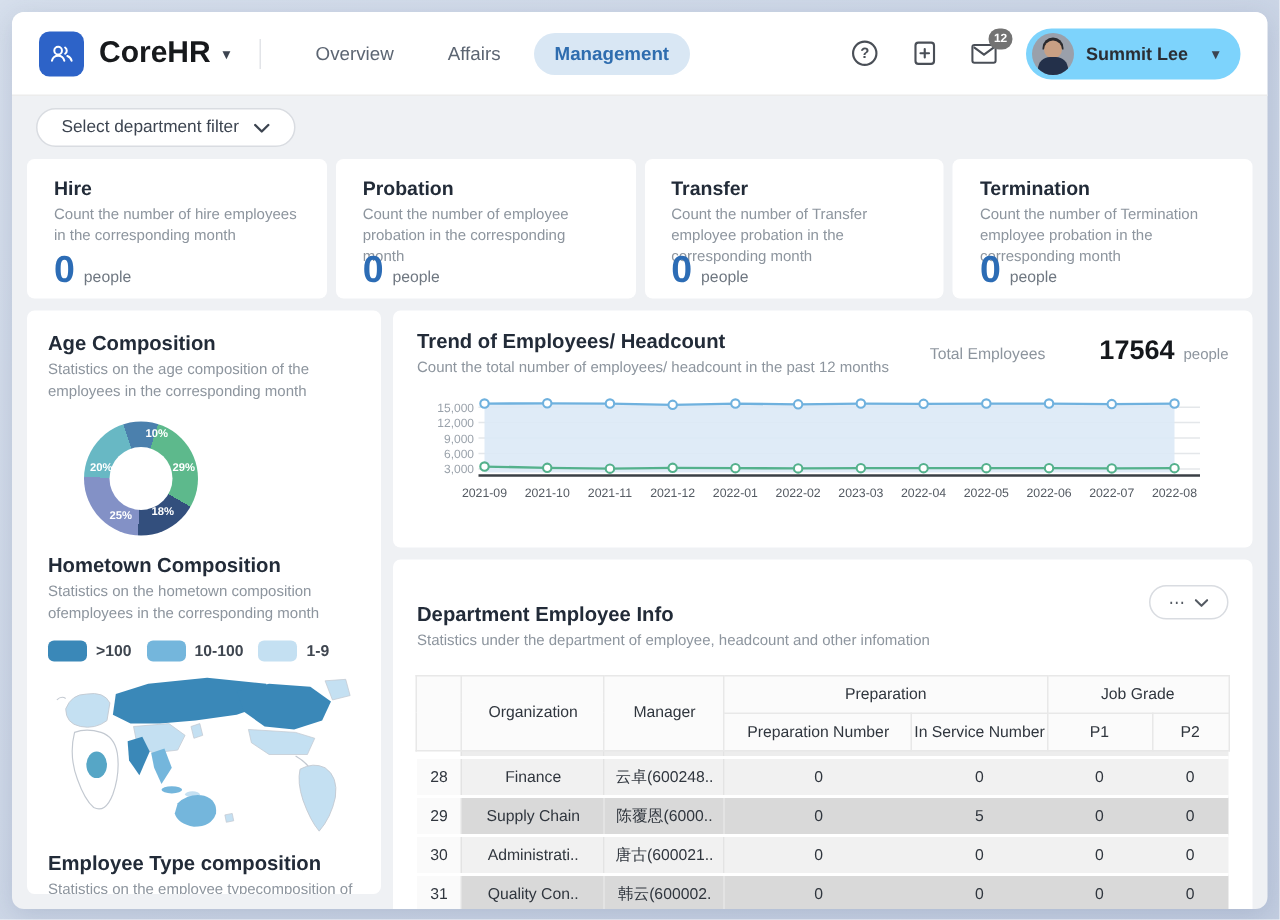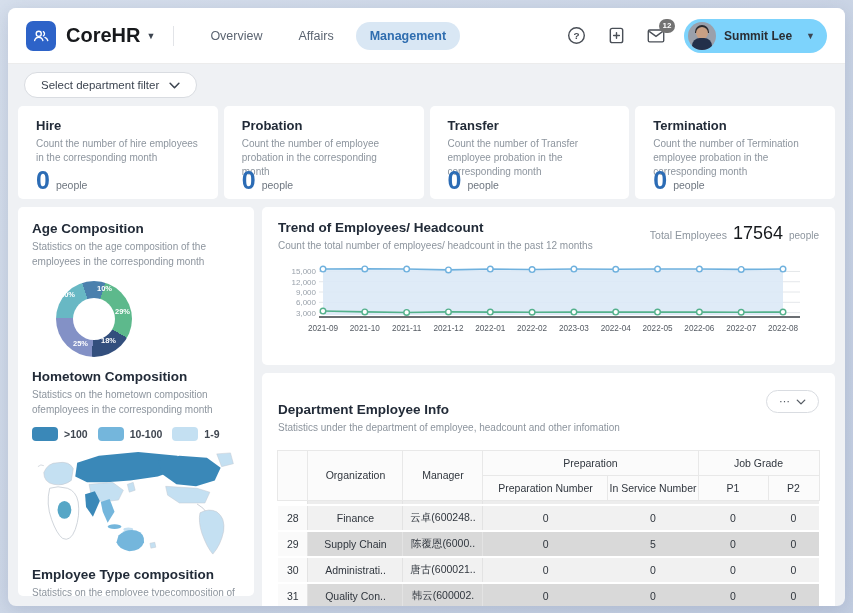--- a/index.html
+++ b/index.html
@@ -60,38 +60,38 @@
 
   .donut-wrap { position:relative; width:76px; height:76px; margin:12px 0 4px 24px; }
   .donut { width:76px; height:76px; border-radius:50%; }
   .donut-hole { position:absolute; left:17px; top:17px; width:42px; height:42px;
     border-radius:50%; background:#fff; }
   .donut-label { position:absolute; font-size:7.5px; font-weight:700; color:#fff; }
   .dl-0 { top:3px;  left:41px; }
   .dl-1 { top:26px; left:59px; }
   .dl-2 { top:55px; left:45px; }
   .dl-3 { top:58px; left:17px; }
-  .dl-4 { top:9px; left:4px;  }
+  .dl-4 { top:26px; left:4px;  }
 
   .hometown { margin-top:12px; }
   .legend-row { display:flex; align-items:center; gap:10px; margin-top:10px;font-weight:bold; }
   .legend-item { display:flex; align-items:center; gap:6px; }
   .legend-swatch { width:26px; height:14px; border-radius:4px; }
   .legend-label { font-size:10.5px; color:#3f4650; }
   .map-wrap { margin-top:6px; }
 
   .emp-type { margin-top:4px; }
 
   .right-col { flex:1; display:flex; flex-direction:column; gap:8px; }
   .trend-card { background:#fff; border-radius:5px; height:158px; padding:13px 16px 0; }
   .trend-head { display:flex; align-items:flex-start; }
   .trend-titles { flex:1; }
   .trend-total { display:flex; align-items:baseline; gap:6px; margin-top:3px; }
   .tt-label { font-size:10.5px; color:#8d959e; }
-  .tt-value { font-size:18px; font-weight:400; color:#15181c; }
+  .tt-value { font-size:18px; font-weight:700; color:#15181c;margin-left:30px; }
   .tt-unit { font-size:10px; color:#8d959e; }
   .trend-chart { margin-top:8px; }
 
   .dept-card { background:#fff; border-radius:5px; padding:13px 8px 8px; }
   .dept-head { display:flex; align-items:flex-start; padding:0 8px; }
   .dept-titles { flex:1;margin-top:16px; }
   .menu-pill { display:flex; align-items:center; gap:6px; border:1px solid #d9dce1;
     border-radius:14px; padding:4px 12px; color:#555b63; font-size:11px; cursor:pointer;
     margin-top:4px; }
 

